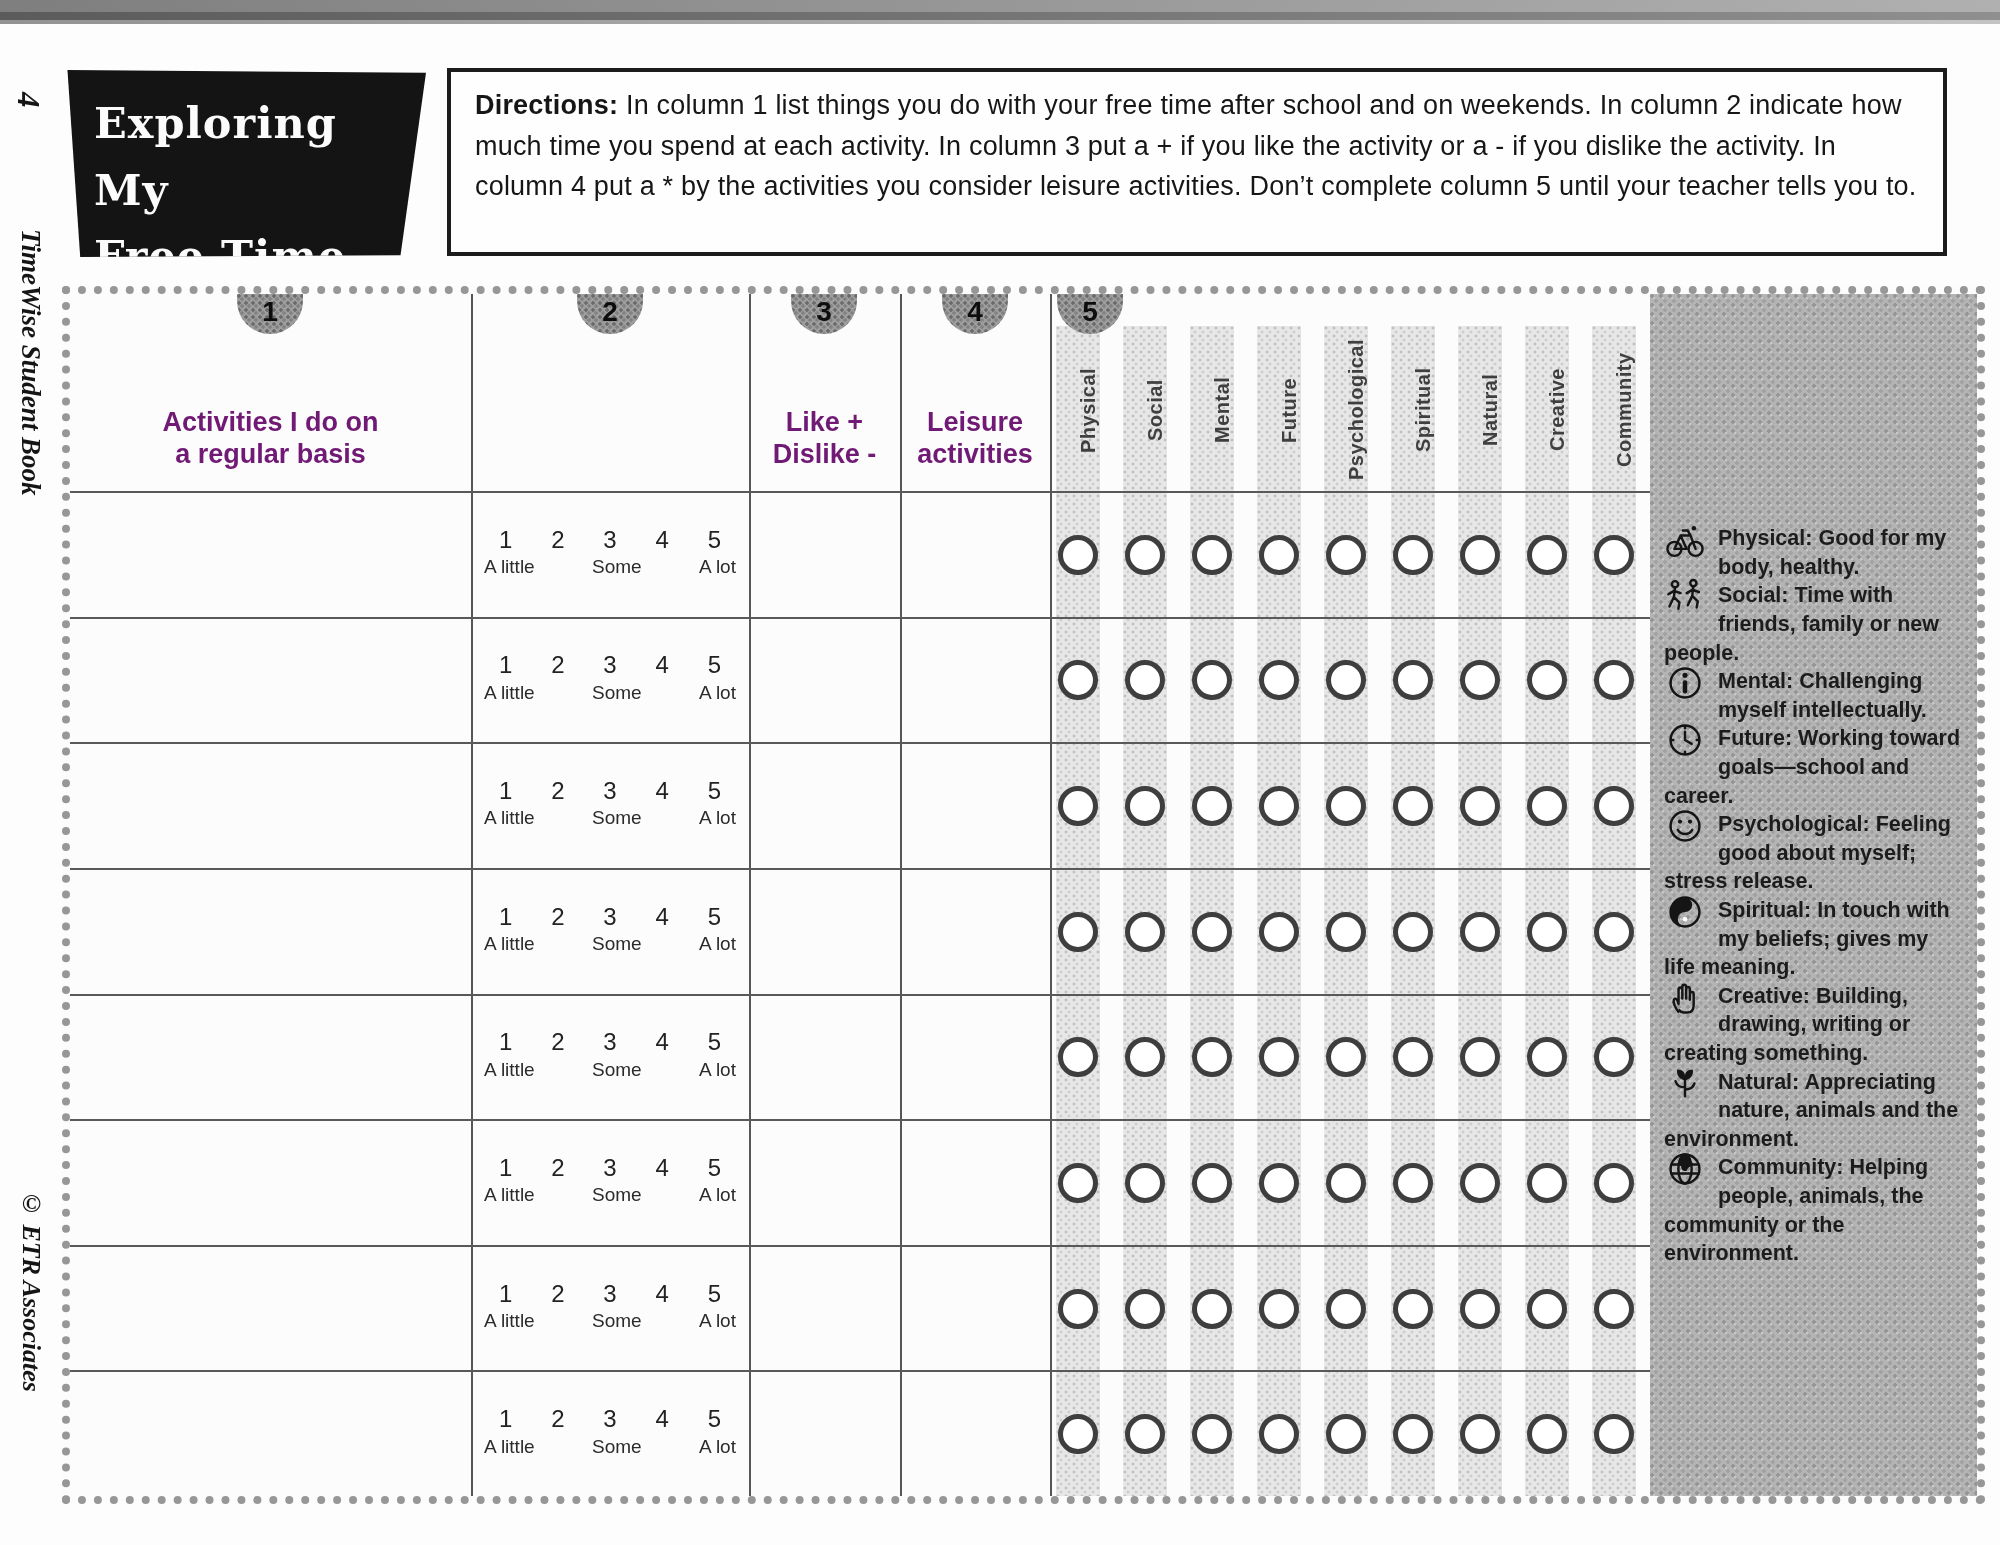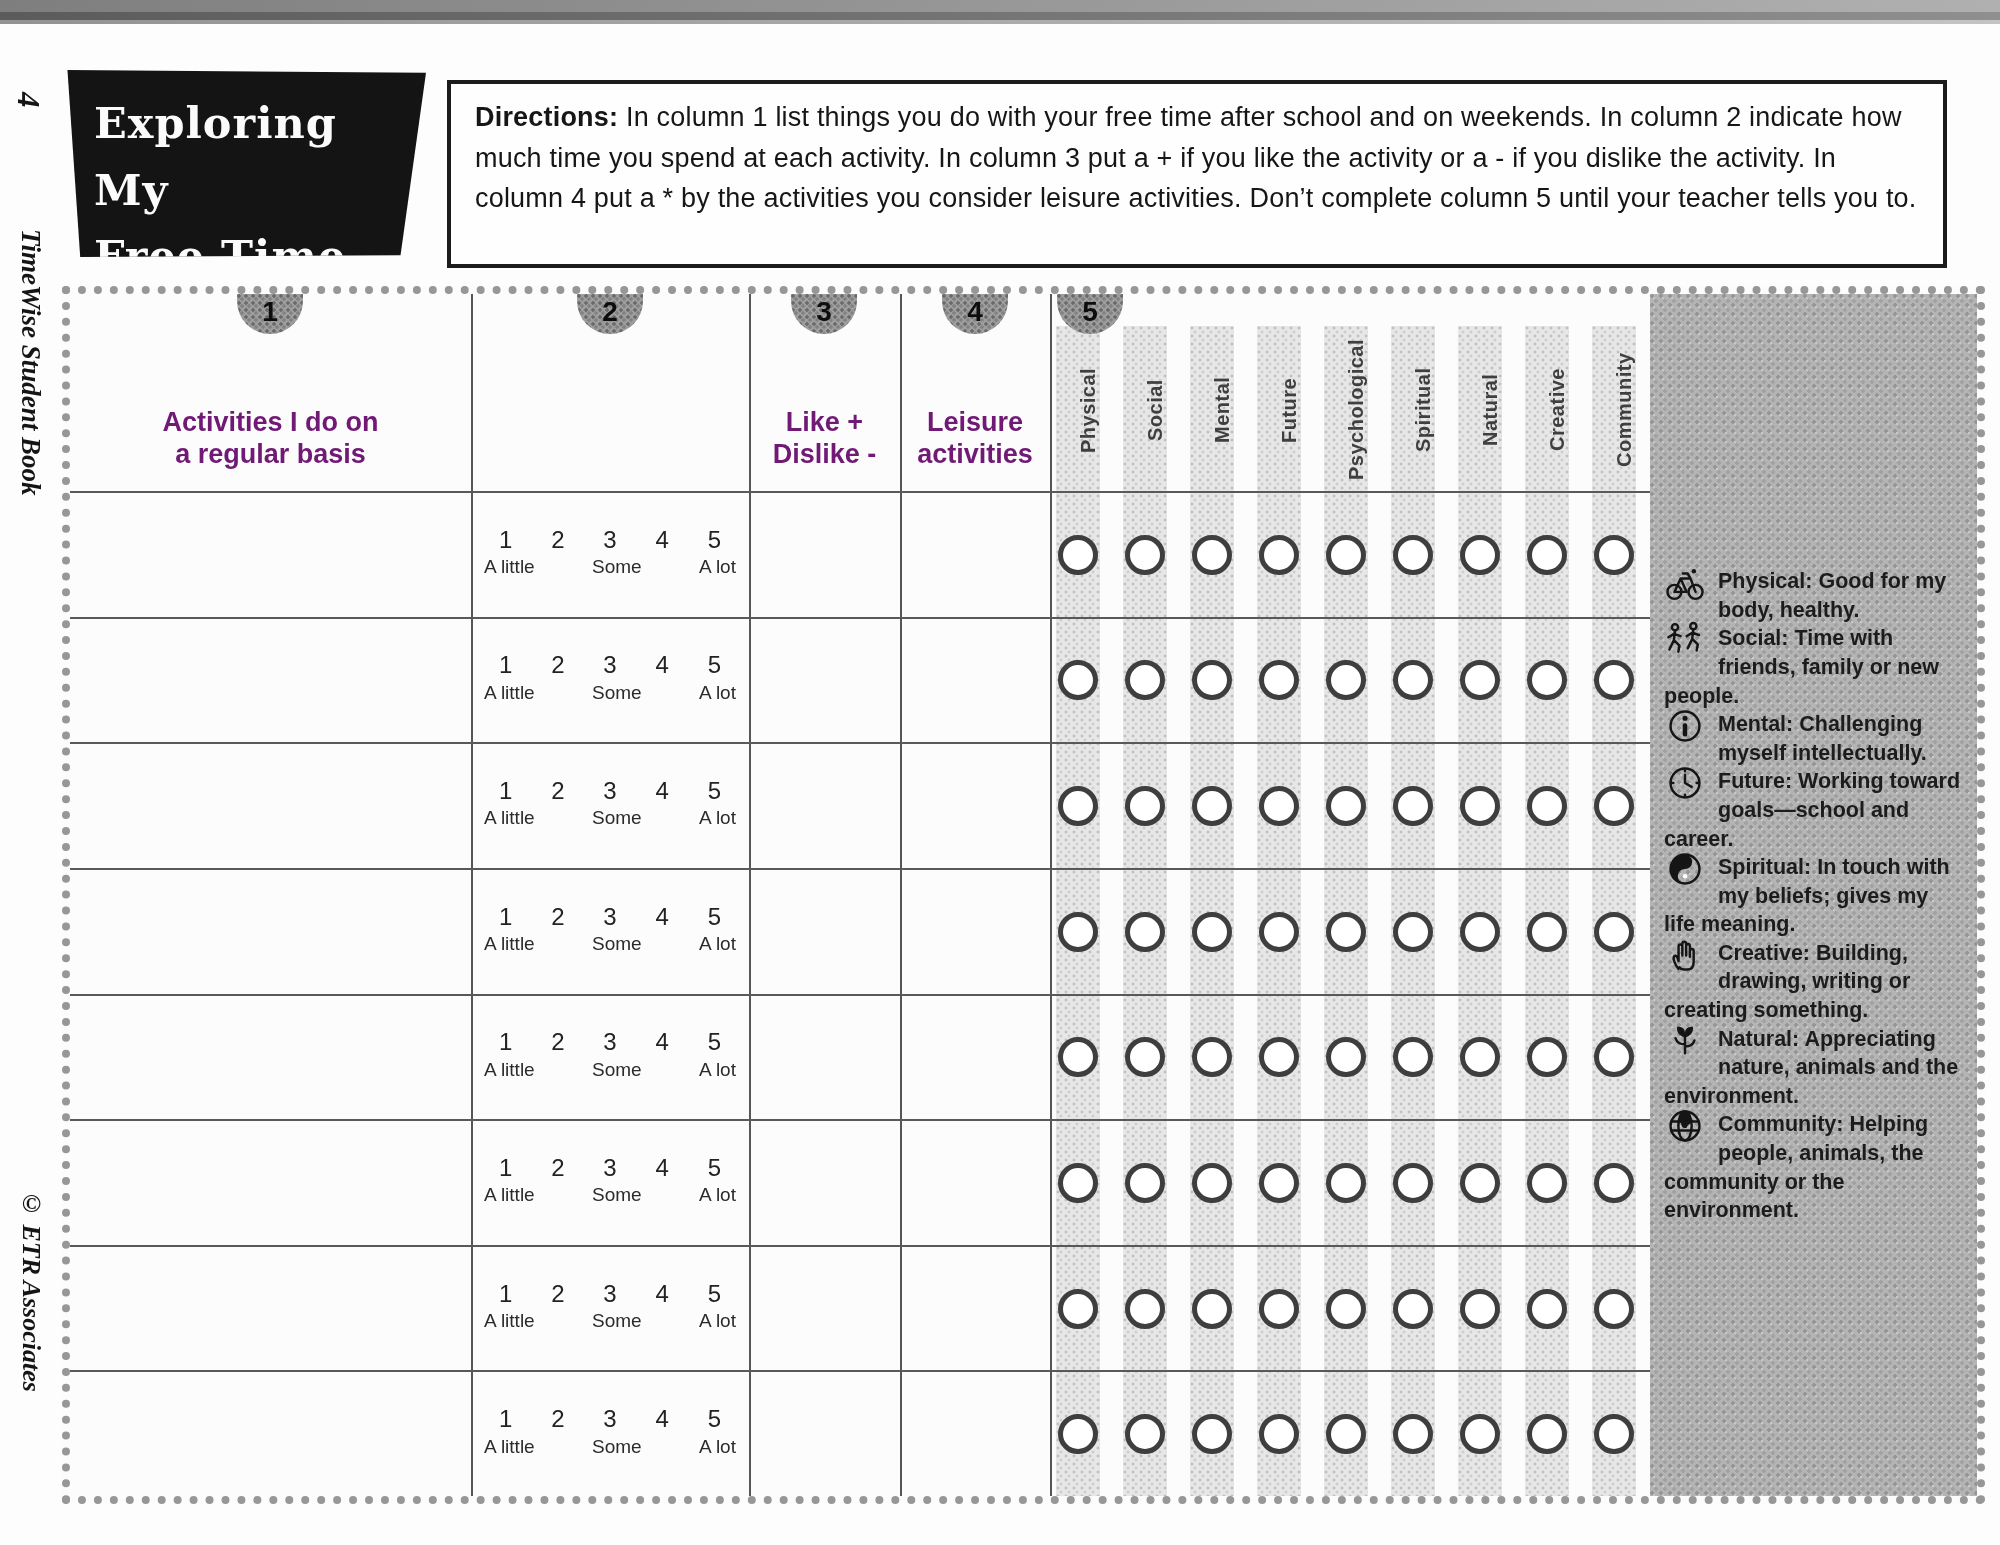--- a/index.html
+++ b/index.html
@@ -35,21 +35,21 @@
     clip-path:polygon(1.5% 0%, 100% 1.5%, 93% 99%, 5% 100%);
     padding:20px 0 0 32px;
   }
   .title-block .tline {
     font-family:"DejaVu Serif", serif; font-weight:bold;
     font-size:43px; line-height:1.55; color:#fbfbfb; letter-spacing:1px;
   }
 
   
   .directions-box {
-    position:absolute; left:447px; top:80px; width:1500px; height:188px;
+    position:absolute; left:447px; top:68px; width:1500px; height:188px;
     background:#fefefe; border:4px solid #1c1c1c;
     padding:13px 22px 0 24px;
     font-size:27px; line-height:1.5; color:#161616; letter-spacing:.2px;
   }
   .directions-box b { font-weight:bold; }
 
   
   .worksheet {
     position:absolute; left:62px; top:286px; width:1923px; height:1218px;
     border:8px dotted #979797; background:#fcfcfc;
@@ -509,20 +509,32 @@
           <span class="licon">
             <svg width="42" height="40" viewBox="0 0 36 36" fill="none" stroke="#151515" stroke-width="2.2" stroke-linecap="round" stroke-linejoin="round">
               <circle cx="18" cy="18" r="13"></circle>
               <path d="M18 10.5 V18 L24 21.5 M18 5.5 v2 M30.5 18 h-2 M18 30.5 v-2 M5.5 18 h2"></path>
             </svg>
           </span>
           <b>Future:</b>
           <span>Working toward goals—school and career.</span>
         </div>
 
+        <div class="legend-item">
+          <span class="licon">
+            <svg width="42" height="40" viewBox="0 0 36 36" fill="none" stroke="#151515" stroke-width="2.2" stroke-linecap="round" stroke-linejoin="round">
+              <circle cx="18" cy="18" r="13"></circle>
+              <circle cx="13.5" cy="14" r="1.9" fill="#151515" stroke="none"></circle>
+              <circle cx="22.5" cy="14" r="1.9" fill="#151515" stroke="none"></circle>
+              <path d="M11.5 21.5 a7.5 7.5 0 0 0 13 0"></path>
+            </svg>
+          </span>
+          <b>Psychological:</b>
+          <span>Feeling good about myself; stress release.</span>
+        </div>
 
         <div class="legend-item">
           <span class="licon">
             <svg width="42" height="40" viewBox="0 0 36 36" fill="none" stroke="#151515" stroke-width="2.2" stroke-linecap="round" stroke-linejoin="round">
               <circle cx="18" cy="18" r="13"></circle>
               <path fill="#151515" stroke="none" d="M18 5 a13 13 0 0 0 0 26 a6.5 6.5 0 0 1 0-13 a6.5 6.5 0 0 0 0-13 z"></path>
               <circle cx="18" cy="11.5" r="2.1" fill="#151515" stroke="none"></circle>
               <circle cx="18" cy="24.5" r="2.1" fill="#fff" stroke="none"></circle>
             </svg>
           </span>

